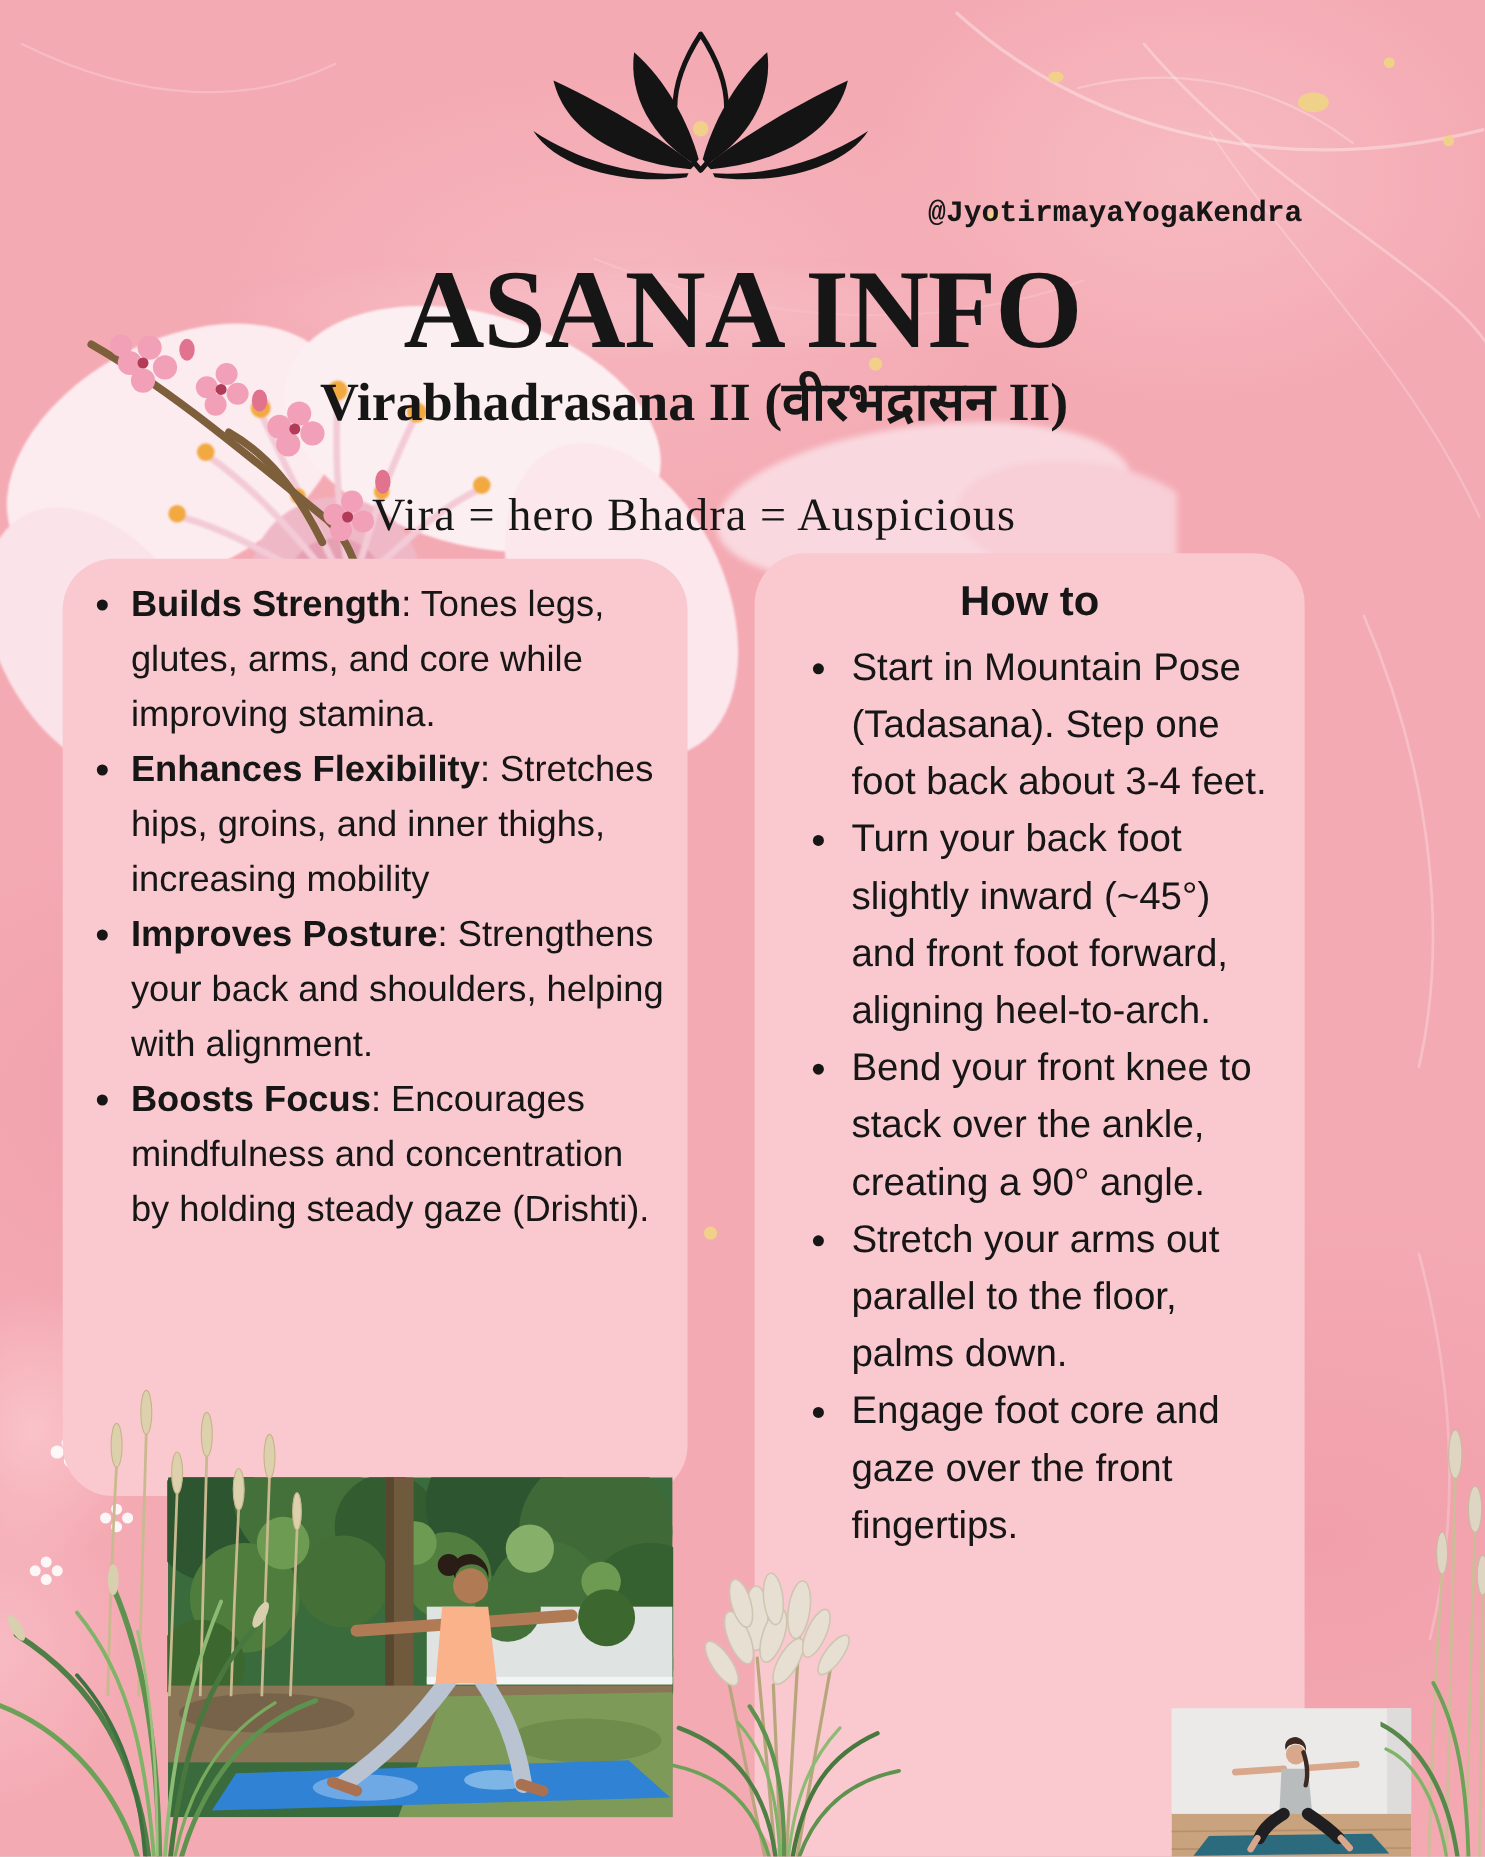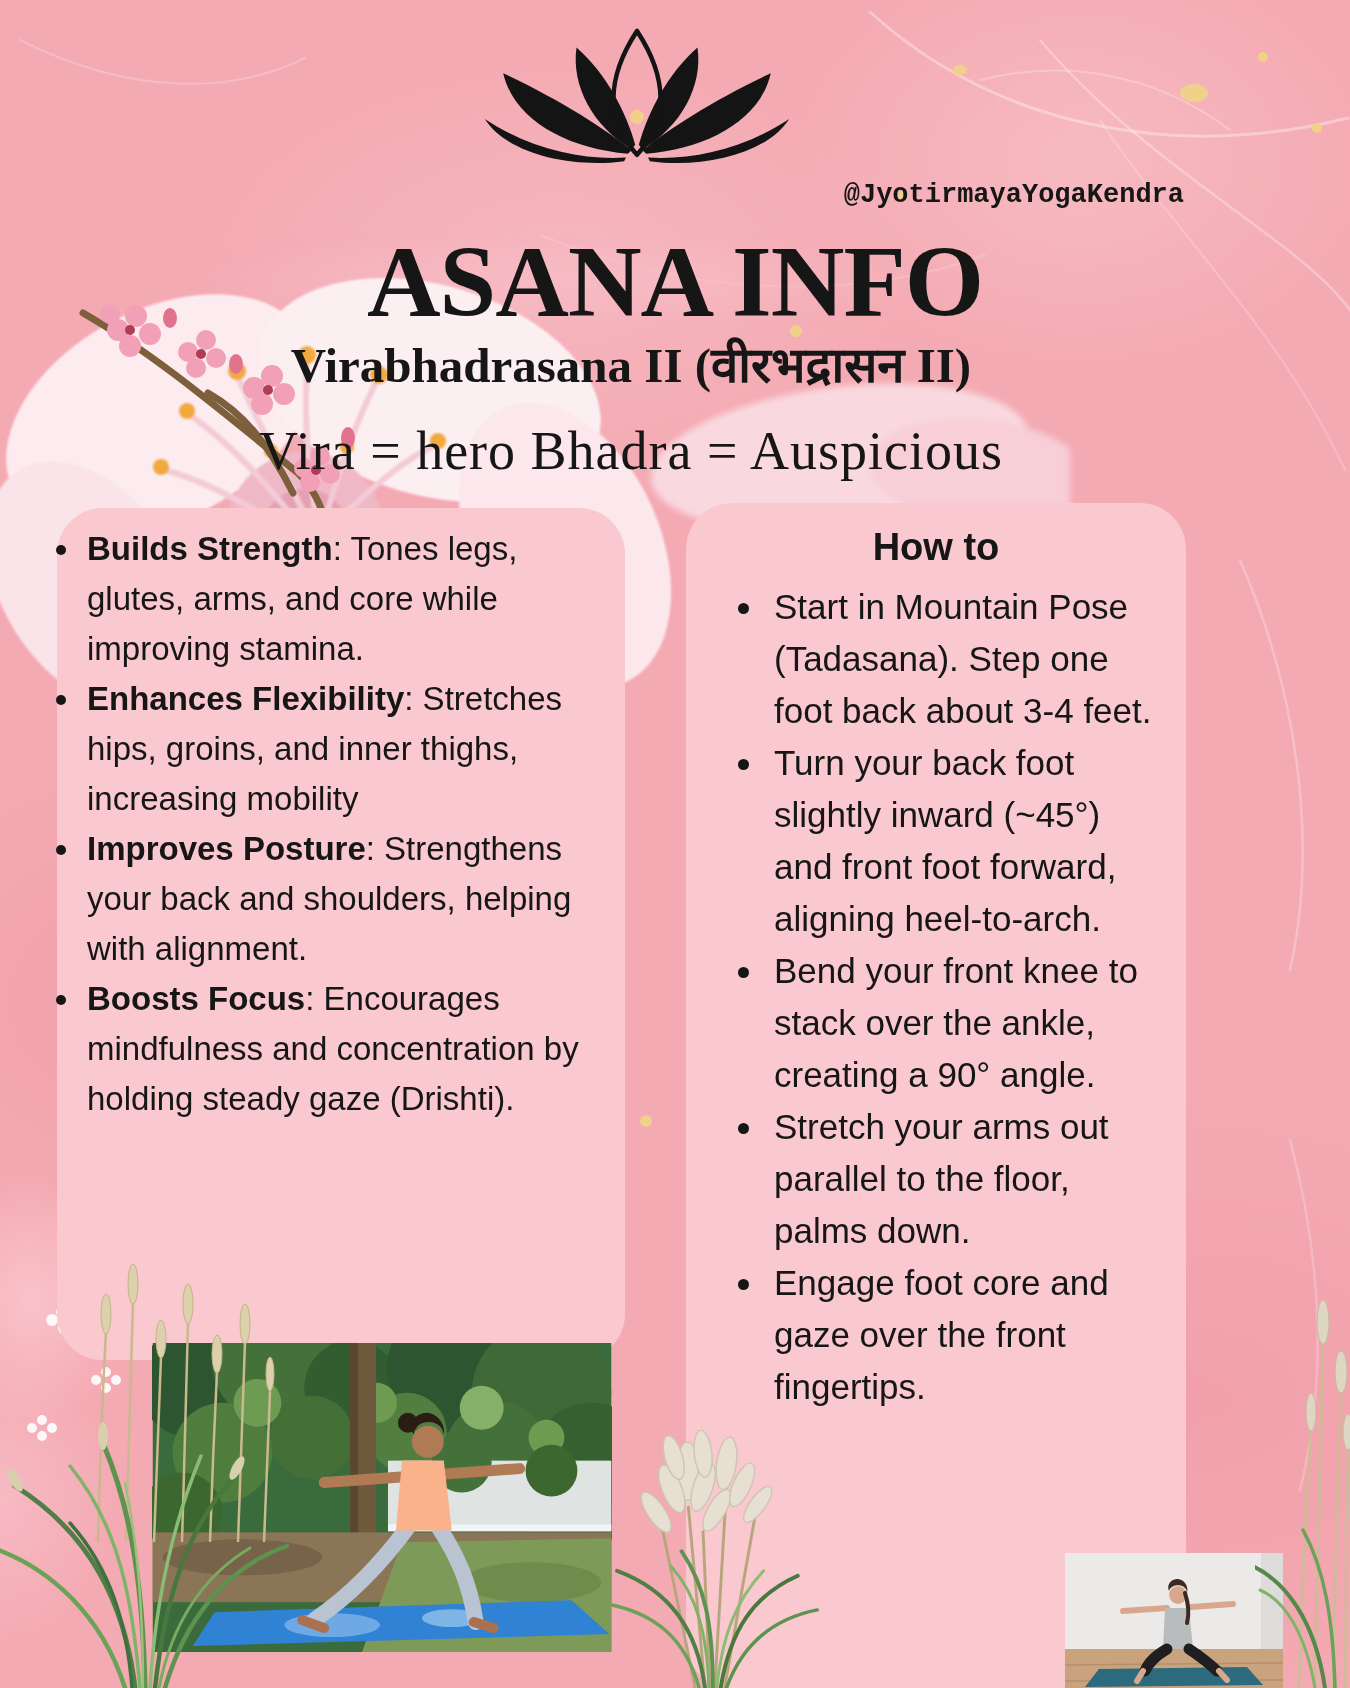--- a/index.html
+++ b/index.html
@@ -30,31 +30,31 @@
     position:absolute;top:228px;left:0;width:100%;
     font-family:"Liberation Serif", serif;font-weight:700;font-size:102px;line-height:1.05;
     letter-spacing:-1px;
     padding-left:44px;
   }
   .subtitle{
     position:absolute;top:338px;left:0;width:100%;
     font-family:"Liberation Serif", serif;font-weight:700;font-size:49px;line-height:1.15;text-align:center;
   }
   .meaning{
-    position:absolute;top:422px;left:0;width:100%;
-    font-family:"Liberation Serif", serif;font-weight:400;font-size:54px;line-height:1.1;
+    position:absolute;top:446px;left:0;width:100%;
+    font-family:"Liberation Serif", serif;font-weight:400;font-size:42px;line-height:1.1;
     letter-spacing:1px;
   }
 
   
   .panel{position:absolute;background:var(--panel,#fac8cf);border-radius:46px;z-index:3;}
   .panel-left{left:57px;top:508px;width:568px;height:852px;}
   .panel-right{left:686px;top:503px;width:500px;height:1185px;}
 
-  .benefits-list{margin:16px 0 0;padding:0 16px 0 26px;list-style:disc outside;}
+  .benefits-list{margin:16px 0 0;padding:0 16px 0 58px;list-style:disc outside;}
   .benefits-list li{font-size:33px;line-height:50px;padding-left:4px;}
   .benefits-list li b{font-weight:700;}
 
   .howto-title{margin:22px 0 0;text-align:center;font-weight:700;font-size:38px;line-height:1.2;}
   .howto-list{margin:10px 0 0;padding:0 24px 0 80px;list-style:disc outside;}
   .howto-list li{font-size:35px;line-height:52px;padding-left:8px;}
 
   
   .photo{position:absolute;z-index:5;display:block;}
   .photo-left{left:152px;top:1343px;width:460px;height:309px;}

